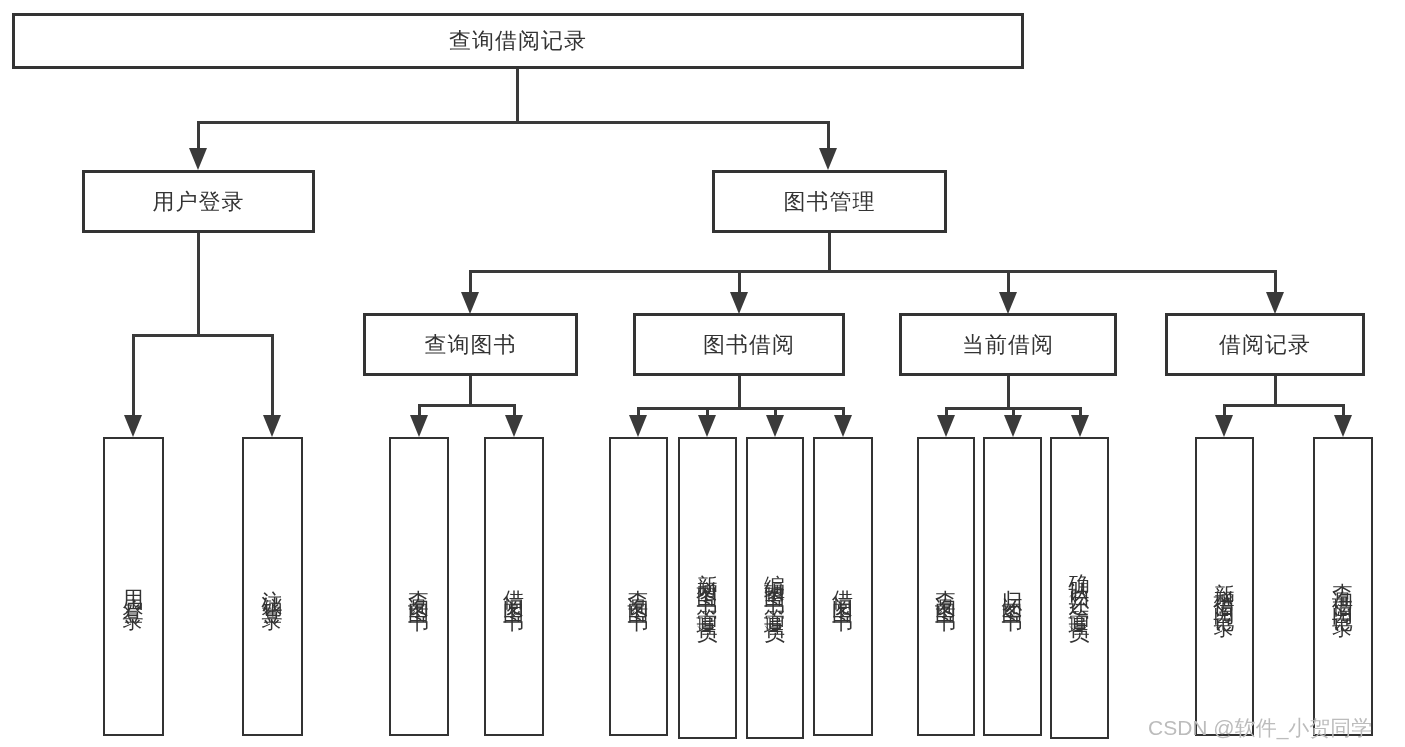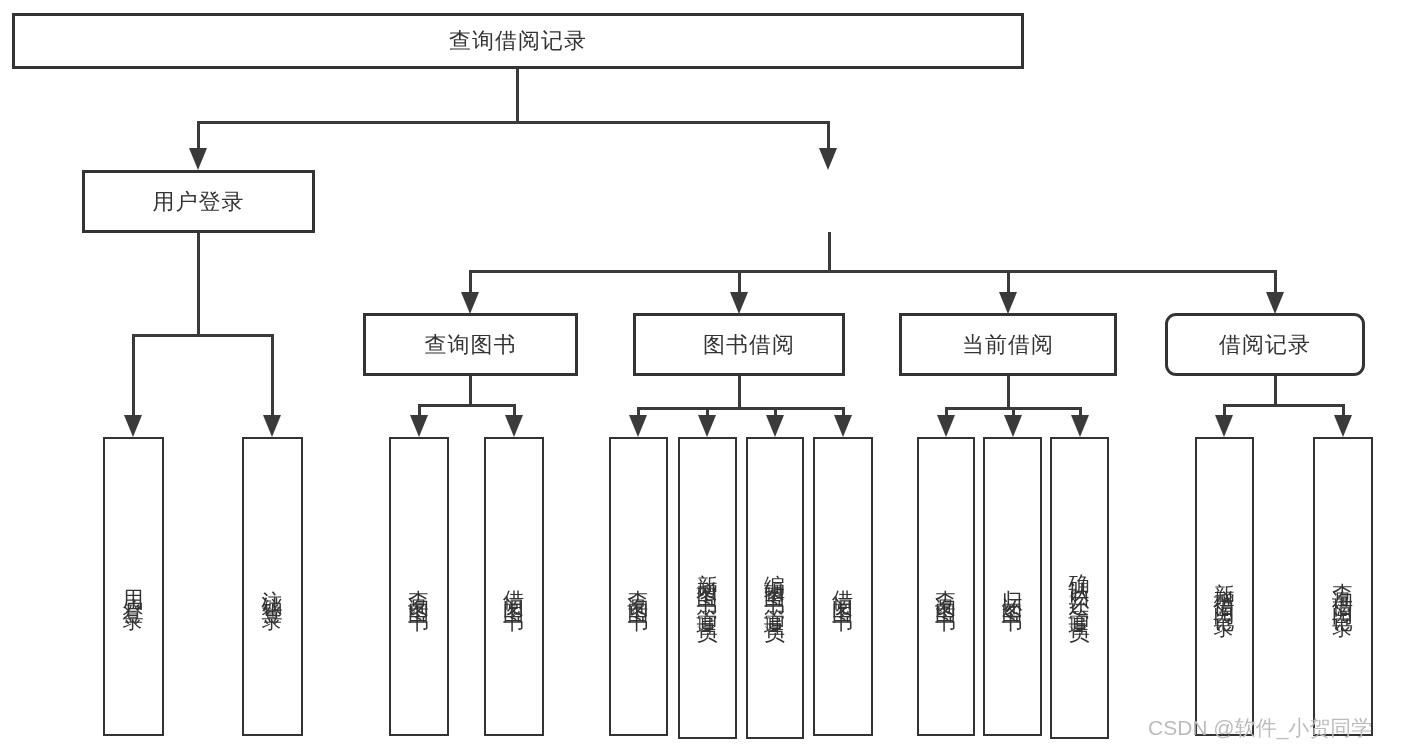--- a/index.html
+++ b/index.html
@@ -67,31 +67,34 @@
 
 <div id="canvas">
 
   <div class="hbox" style="left:12px;top:13px;width:1012px;height:56px;">
     <span>查询借阅记录</span>
   </div>
 
   <div class="hbox" style="left:82px;top:170px;width:233px;height:63px;">
     <span>用户登录</span>
   </div>
+  <div class="hbox" style="left:712px;top:170px;width:235px;height:63px;">
+    <span>图书管理</span>
+  </div>
 
   <div class="hbox" style="left:363px;top:313px;width:215px;height:63px;">
     <span>查询图书</span>
   </div>
   <div class="hbox" style="left:633px;top:313px;width:212px;height:63px;padding-left:20px;">
     <span>图书借阅</span>
   </div>
   <div class="hbox" style="left:899px;top:313px;width:218px;height:63px;">
     <span>当前借阅</span>
   </div>
-  <div class="hbox" style="left:1165px;top:313px;width:200px;height:63px;border-radius:11px;">
+  <div class="hbox" style="left:1165px;top:313px;width:200px;height:63px;">
     <span>借阅记录</span>
   </div>
 
   <div class="vbox" style="left:103px;top:437px;width:61px;height:299px;">
     <span class="vtext">用户登录</span>
   </div>
   <div class="vbox" style="left:242px;top:437px;width:61px;height:299px;">
     <span class="vtext">注销登录</span>
   </div>
 

